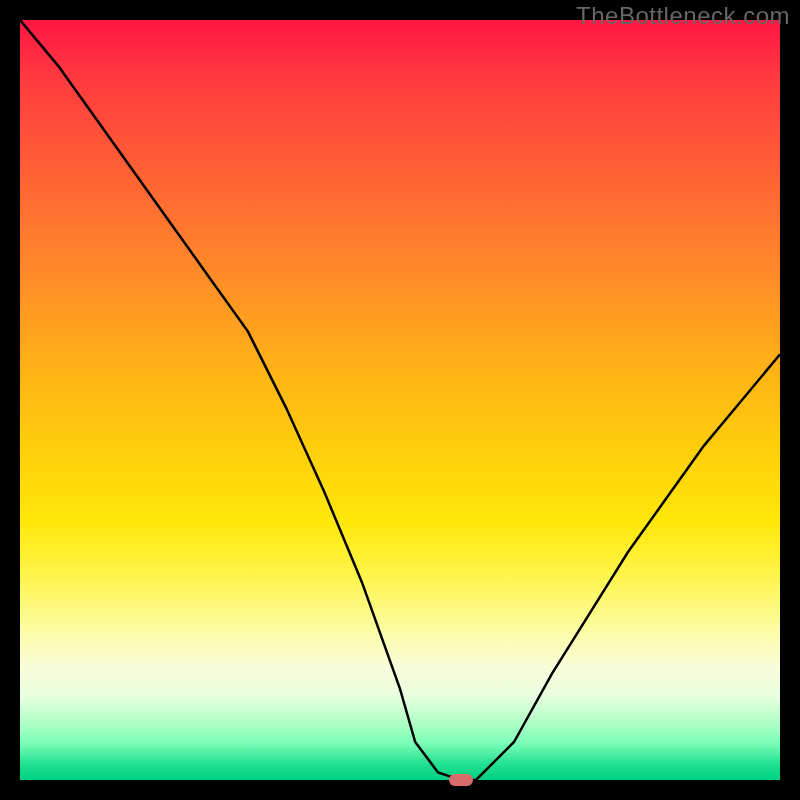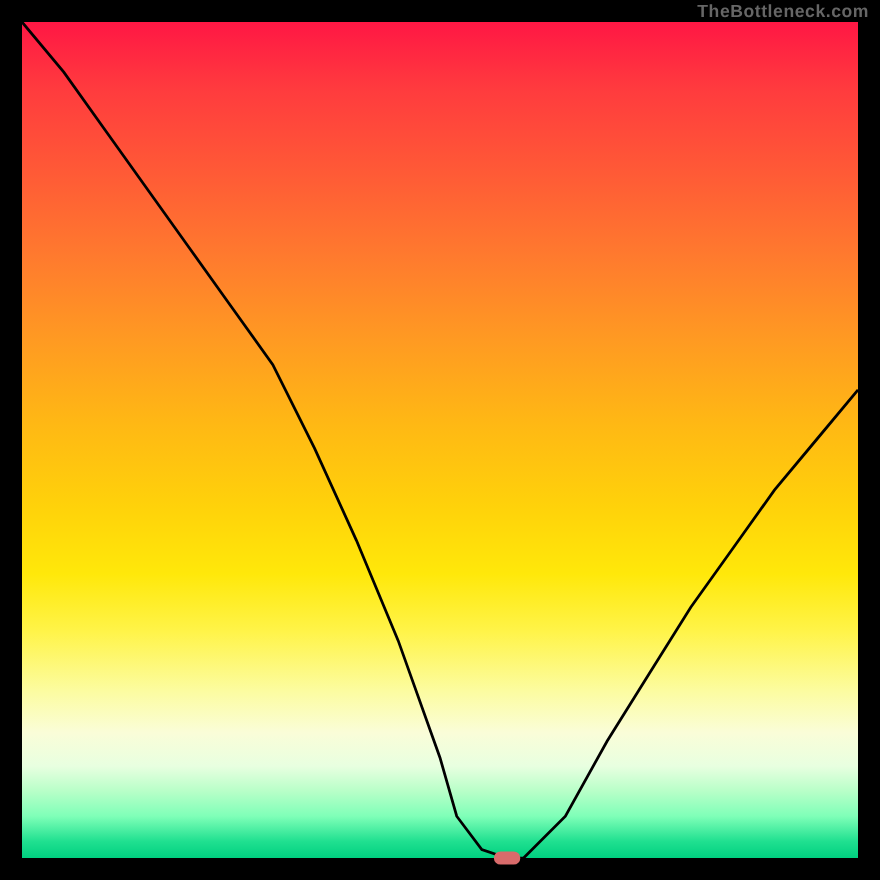--- a/index.html
+++ b/index.html
@@ -42,24 +42,23 @@
       #7fffb8 95%,
       #20e090 98%,
       #00d080 100%
     );
   }
   .watermark {
     position: absolute;
     top: 2px;
     right: 10px;
     color: #666;
-    font-size: 16px;
+    font-size: 24px;
     letter-spacing: 0.5px;
     z-index: 5;
-    font-weight: bold;
   }
   svg.curve {
     position: absolute;
     left: 0; top: 0;
     width: 100%;
     height: 100%;
   }
   .marker {
     position: absolute;
     width: 24px;

